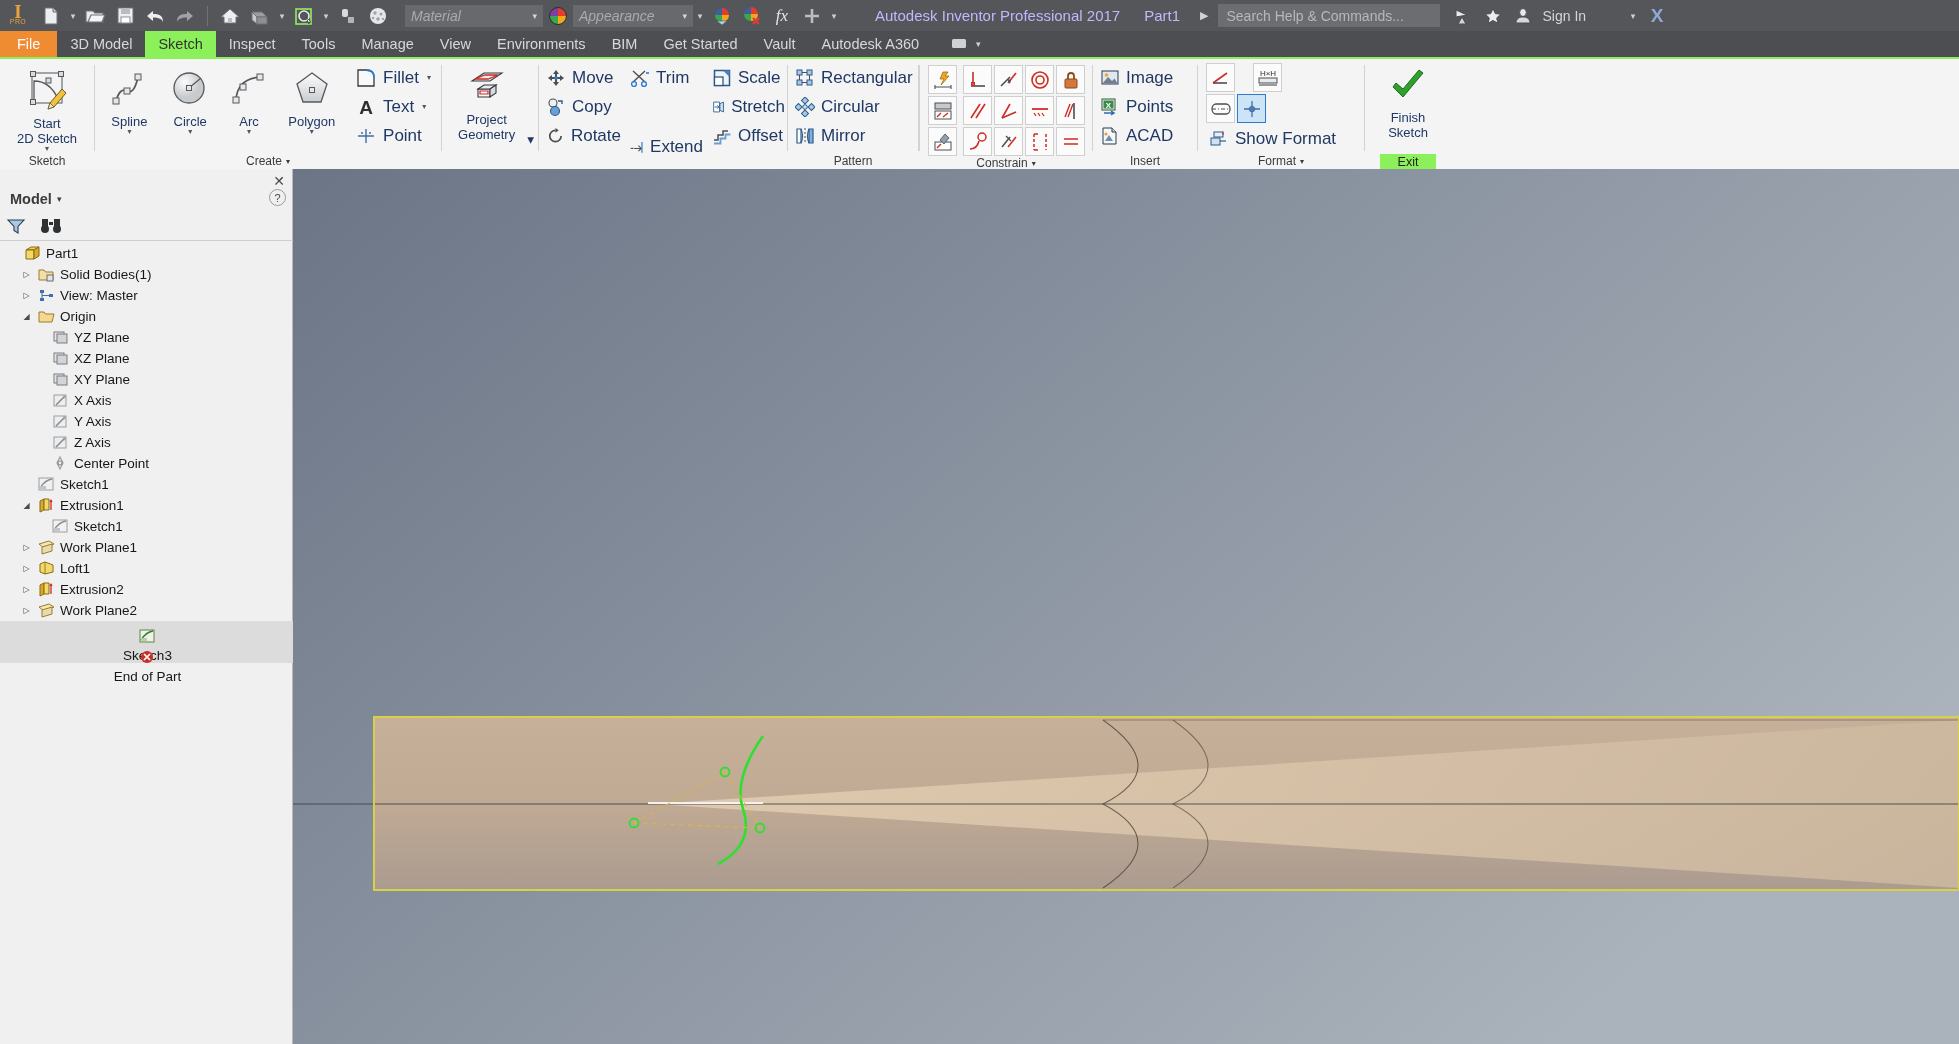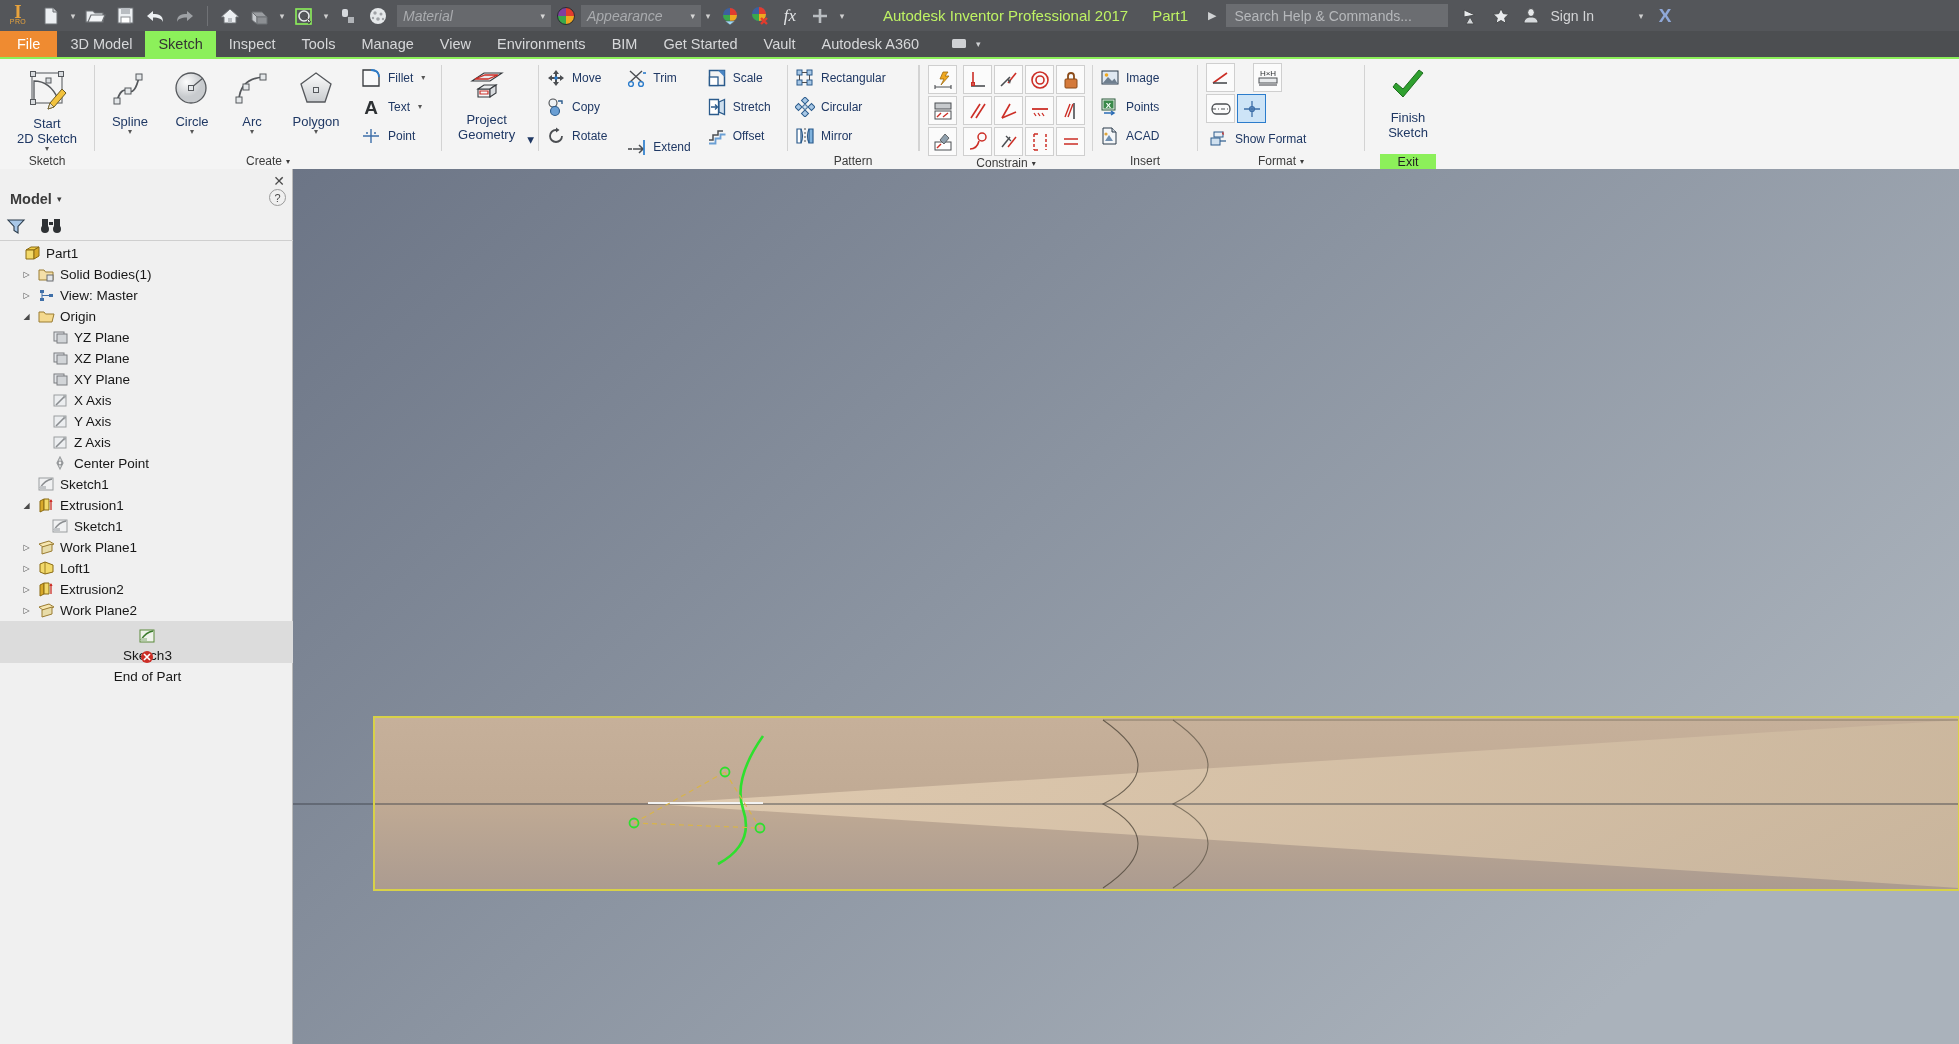--- a/index.html
+++ b/index.html
@@ -36,21 +36,21 @@
     width: 14px; height: 26px; display:flex; align-items:center; justify-content:center;
     font-size: 9px; color: #cfcfcf;
   }
   .tb-field {
     height: 22px; background: #67696d; border: none;
     color: #a9abae; font-style: italic; font-size: 14px;
     display: flex; align-items: center; padding: 0 6px;
   }
   .tb-field .fcaret { margin-left:auto; font-size: 9px; font-style: normal; color:#d6d6d6; }
   .tb-title {
-    font-size: 15px; color: #bef264; white-space: nowrap;
+    font-size: 15px; color: #c4b5fd; white-space: nowrap;
   }
   .tb-search {
     height: 23px; width: 222px; background: #6b6d71;
     display: flex; align-items: center; padding: 0 8px;
     color: #b6b8bb; font-size: 14px;
   }
   .tb-signin { font-size: 14px; color: #d4d5d7; margin-left: 4px; }
   .tb-close { color: #8fa8d8; font-size: 19px; font-weight: bold; }
 
   
@@ -88,21 +88,21 @@
     padding-top: 4px; cursor: default;
   }
   .bigbtn .lbl { font-size: 13px; color: #1f3864; text-align: center; line-height: 15px; margin-top: 3px; }
   .bigbtn .cv { margin-top: -2px; font-size: 8px; color: #555; }
 
   .col { display: flex; flex-direction: column; }
   .smbtn {
     display: flex; align-items: center; height: 29px; padding: 0 6px 0 3px;
     gap: 6px; cursor: default; white-space: nowrap;
   }
-  .smbtn .lbl { font-size: 12px; color: #1f3864; }
+  .smbtn .lbl { font-size: 17px; color: #1f3864; }
   .smbtn .cv { font-size: 8px; color: #555; margin-left: 2px; }
 
   .grid3 { display: flex; flex-direction: column; gap: 2px; padding-top: 2px; }
   .grow { display: flex; gap: 2px; }
   .cbtn {
     width: 29px; height: 29px; border: 1px solid #cfcfcf; background: #fbfbfb;
     display:flex; align-items:center; justify-content:center; cursor: default;
   }
   .cbtn.sel { border: 1px solid #2b7ccc; background: #cde4f7; }
   .exit-btn {
@@ -237,21 +237,21 @@
       <svg width="22" height="20" viewBox="0 0 22 20">
           <circle cx="11" cy="10" r="8" fill="#e5e8ea"></circle>
           <circle cx="8" cy="7" r="1.7" fill="#9fa2a6"></circle>
           <circle cx="14" cy="8" r="1.5" fill="#9fa2a6"></circle>
           <circle cx="11" cy="13" r="1.8" fill="#9fa2a6"></circle>
           <circle cx="16" cy="13" r="1.2" fill="#9fa2a6"></circle>
           <circle cx="6" cy="12" r="1.2" fill="#9fa2a6"></circle>
         </svg>
     </div>
 
-    <div class="tb-field" style="width:154px; margin-left:4px;">
+    <div class="tb-field" style="width:138px; margin-left:12px;">
       <span>Material</span>
       <span class="fcaret">▾</span>
     </div>
 
     <div class="tb-btn">
       <svg width="22" height="20" viewBox="0 0 22 20">
           <circle cx="11" cy="10" r="8.5" fill="#3d5f9e"></circle>
           <path d="M11 1.5 A8.5 8.5 0 0 1 19.5 10 L11 10 Z" fill="#e23c2e"></path>
           <path d="M11 10 L19.5 10 A8.5 8.5 0 0 1 11 18.5 Z" fill="#f0a81f"></path>
           <path d="M11 10 L11 18.5 A8.5 8.5 0 0 1 2.5 10 Z" fill="#3aa84a"></path>

